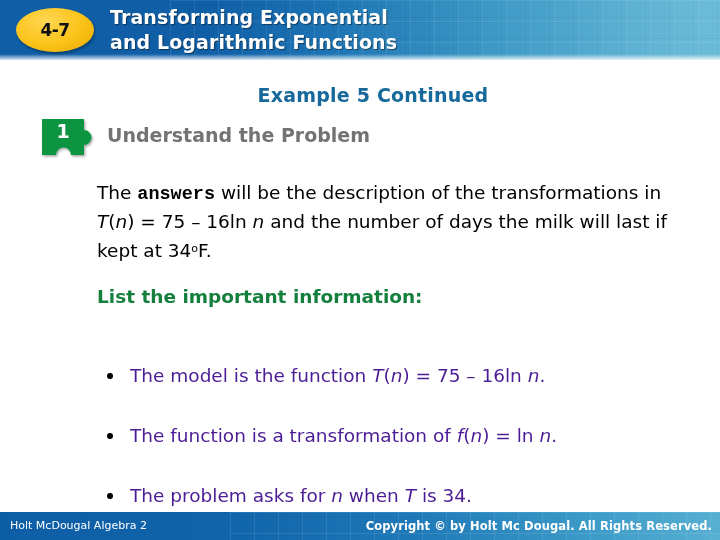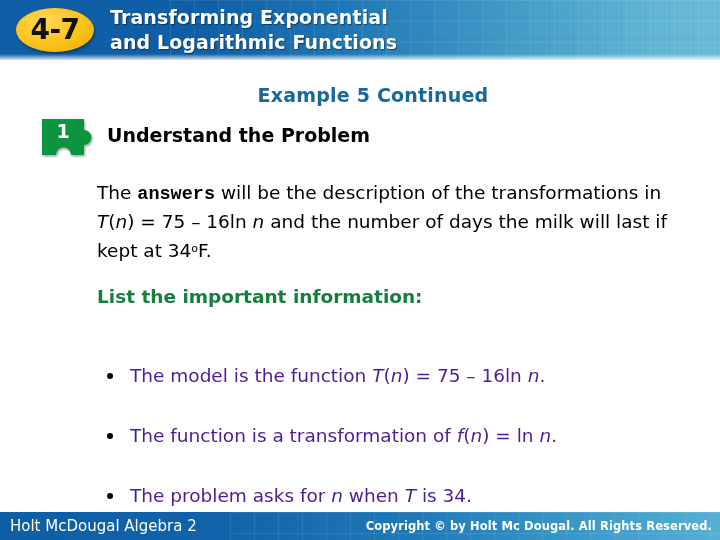--- a/index.html
+++ b/index.html
@@ -52,21 +52,21 @@
     border-radius: 50%;
     background: radial-gradient(ellipse at 38% 30%, #ffd752 0%, #fbc218 55%, #e8a800 100%);
     box-shadow: 1px 2px 3px rgba(0,0,0,0.35);
     display: flex;
     align-items: center;
     justify-content: center;
   }
   .lesson-badge-label {
     font-family: "DejaVu Sans", "Liberation Sans", sans-serif;
     font-weight: bold;
-    font-size: 28px;
+    font-size: 17px;
     color: #111111;
     letter-spacing: -0.5px;
     line-height: 1;
     text-align: center;
   }
 
   .header-title {
     position: absolute;
     left: 110px; top: 5px;
     width: 480px;
@@ -110,21 +110,21 @@
     text-align: center;
     color: #ffffff;
     font-weight: bold;
     font-size: 19px;
     line-height: 22px;
     z-index: 3;
   }
   .step-title {
     position: absolute;
     left: 67px; top: 9px;
-    color: #000000;
+    color: #737373;
     font-weight: bold;
     font-size: 19px;
     white-space: nowrap;
   }
 
   
   .para {
     position: absolute;
     left: 97px; top: 179px;
     width: 600px;
@@ -186,21 +186,21 @@
     background-image:
       linear-gradient(to right, rgba(255,255,255,0.09) 1px, transparent 1px),
       linear-gradient(to bottom, rgba(255,255,255,0.09) 1px, transparent 1px);
     background-size: 24px 21px;
     pointer-events: none;
   }
   .footer-left {
     position: absolute;
     left: 10px; top: 5px;
     color: #ffffff;
-    font-size: 15px;
+    font-size: 11px;
     line-height: 18px;
     white-space: nowrap;
   }
   .footer-right {
     position: absolute;
     right: 8px; top: 7px;
     color: #ffffff;
     font-size: 11.5px;
     font-weight: bold;
     line-height: 14px;

